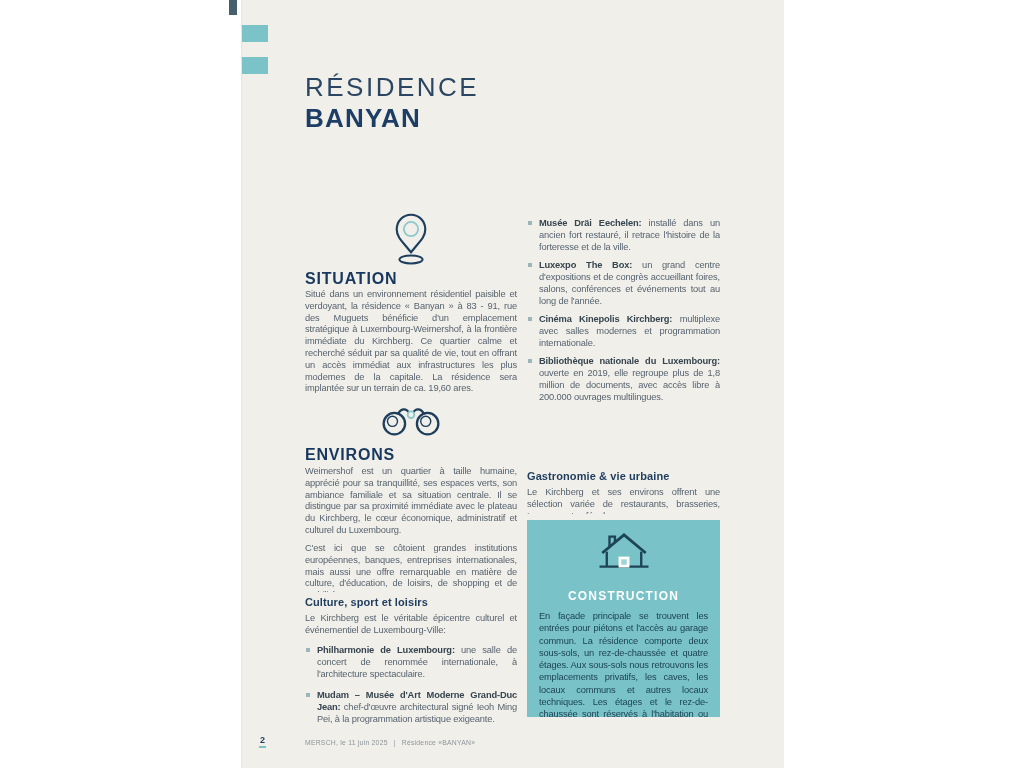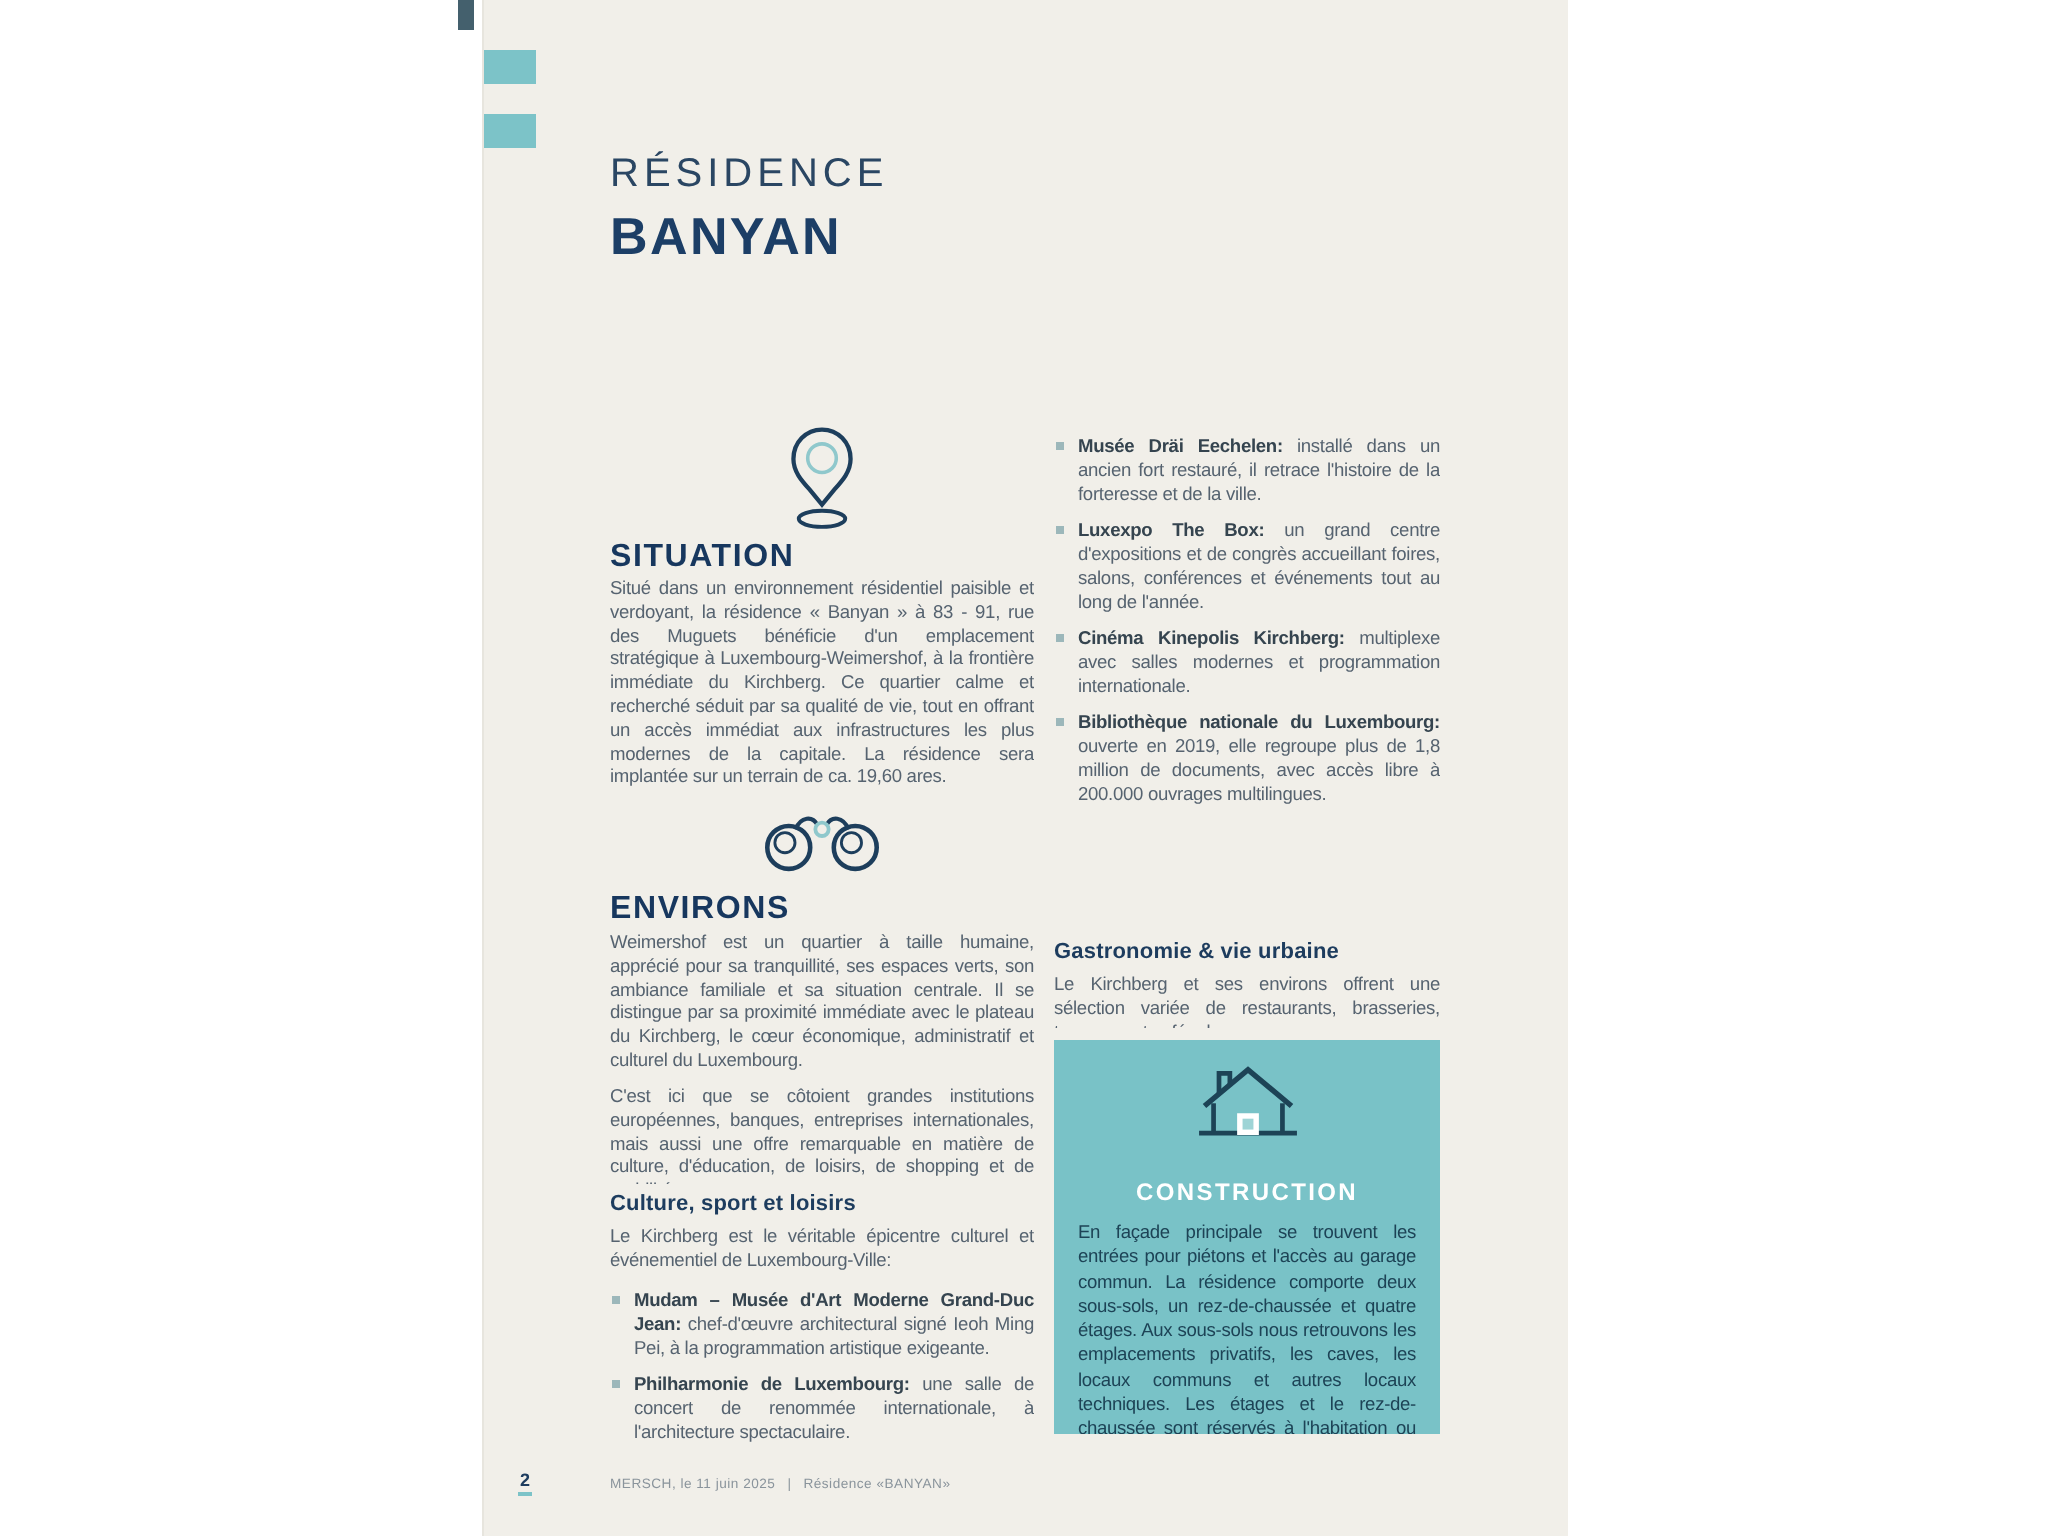--- a/index.html
+++ b/index.html
@@ -8,21 +8,21 @@
   .stage { position:relative; width:1024px; height:768px; background:#ffffff; }
 
   .page { position:absolute; left:241px; top:0; width:543px; height:768px;
           background:#f1efe9; border-left:1px solid #e7e5de; }
 
   .tab-navy { position:absolute; left:229px; top:0; width:8px; height:15px; background:#44606d; }
   .sq { position:absolute; left:242px; width:26px; height:17px; background:#7cc3c8; }
   .sq1 { top:25px; } .sq2 { top:57px; }
 
   .title-block { position:absolute; left:305px; top:72px; color:#27455f; }
-  .title-line1 { font-size:20px; font-weight:400; letter-spacing:2.5px; line-height:31px; color:#2a4663; }
+  .title-line1 { font-size:26px; font-weight:400; letter-spacing:2.5px; line-height:31px; color:#2a4663; }
   .title-line2 { font-size:26px; font-weight:700; letter-spacing:1.2px; line-height:31px; color:#1c3e66; }
 
   .colL { left:305px; width:212px; }
   .colR { left:527px; width:193px; }
   .abs  { position:absolute; }
 
   .icon-wrap { text-align:center; }
   .section-heading { text-align:left; font-size:16px; font-weight:700;
                      letter-spacing:0.8px; color:#17375e; }
   .body-text { font-size:9.3px; line-height:11.8px; color:#566370; text-align:justify;
@@ -88,27 +88,27 @@
     </svg>
   </div>
   <div class="abs colL section-heading" style="top:446px;">ENVIRONS</div>
   <div class="abs colL body-text" style="top:466px; height:73px; overflow:hidden;">Weimershof est un quartier à taille humaine, apprécié pour sa tranquillité, ses espaces verts, son ambiance familiale et sa situation centrale. Il se distingue par sa proximité immédiate avec le plateau du Kirchberg, le cœur économique, administratif et culturel du Luxembourg.</div>
   <div class="abs colL body-text" style="top:543px; height:49px; overflow:hidden;">C'est ici que se côtoient grandes institutions européennes, banques, entreprises internationales, mais aussi une offre remarquable en matière de culture, d'éducation, de loisirs, de shopping et de mobilité.</div>
 
   <div class="abs colL sub-heading" style="top:596px;">Culture, sport et loisirs</div>
   <div class="abs colL body-text" style="top:613px; height:26px; overflow:hidden;">Le Kirchberg est le véritable épicentre culturel et événementiel de Luxembourg-Ville:</div>
 
   <div class="abs colL" style="top:644px; height:86px; overflow:hidden;">
+    <div class="bullet-item gap9">
+      <span class="bullet-marker"></span>
+      <div class="bullet-text"><span class="bullet-lead">Philharmonie de Luxembourg:</span><span> une salle de concert de renommée internationale, à l'architecture spectaculaire.</span></div>
+    </div>
     <div class="bullet-item">
       <span class="bullet-marker"></span>
       <div class="bullet-text"><span class="bullet-lead">Mudam – Musée d'Art Moderne Grand-Duc Jean:</span><span> chef-d'œuvre architectural signé Ieoh Ming Pei, à la programmation artistique exigeante.</span></div>
-    </div>
-    <div class="bullet-item gap9">
-      <span class="bullet-marker"></span>
-      <div class="bullet-text"><span class="bullet-lead">Philharmonie de Luxembourg:</span><span> une salle de concert de renommée internationale, à l'architecture spectaculaire.</span></div>
     </div>
   </div>
 
   <div class="abs colR" style="top:217px; height:250px; overflow:hidden;">
     <div class="bullet-item">
       <span class="bullet-marker"></span>
       <div class="bullet-text"><span class="bullet-lead">Musée Dräi Eechelen:</span><span> installé dans un ancien fort restauré, il retrace l'histoire de la forteresse et de la ville.</span></div>
     </div>
     <div class="bullet-item">
       <span class="bullet-marker"></span>

